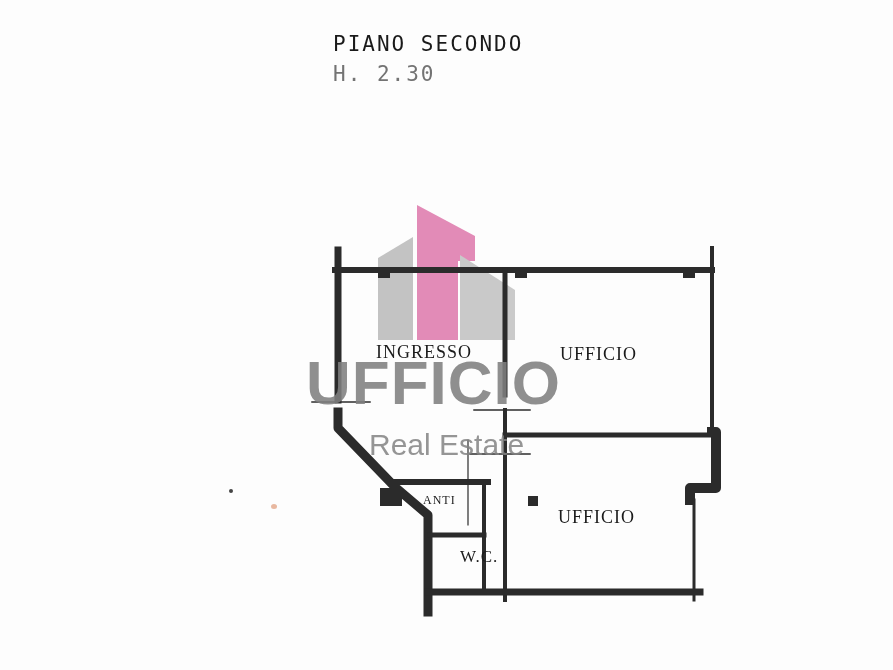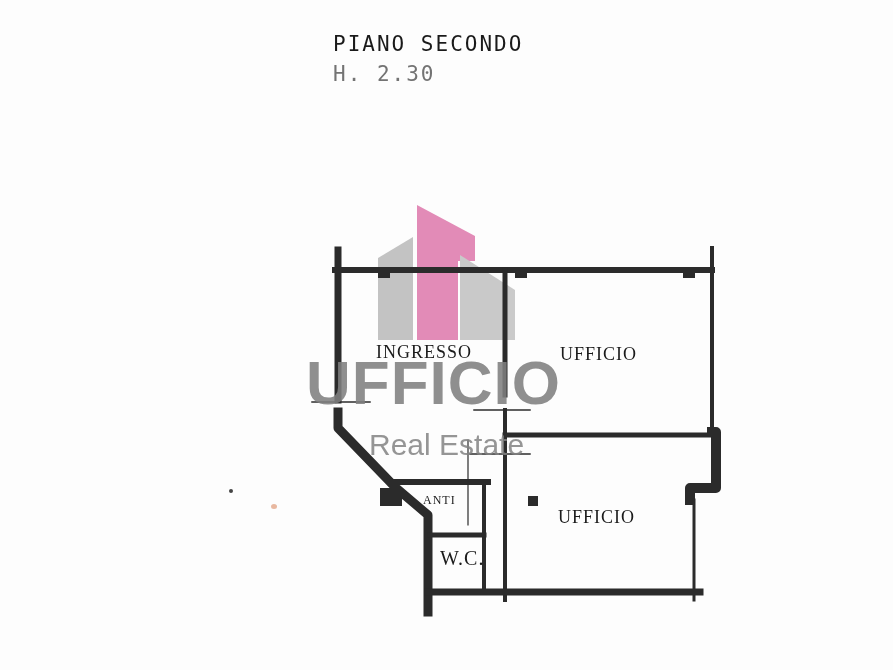--- a/index.html
+++ b/index.html
@@ -67,19 +67,19 @@
     <rect x="683" y="270" width="12" height="8"></rect>
     <rect x="380" y="488" width="22" height="18"></rect>
     <rect x="528" y="496" width="10" height="10"></rect>
   </g>
 </svg>
 
 <div class="room-label" style="left:376px;top:342px;">INGRESSO</div>
 <div class="room-label" style="left:560px;top:344px;">UFFICIO</div>
 <div class="room-label" style="left:558px;top:507px;">UFFICIO</div>
 <div class="room-label" style="left:423px;top:493px;font-size:12px;">ANTI</div>
-<div class="room-label" style="left:440px;top:547px;font-size:20px;">W.C.</div>
+<div class="room-label" style="left:460px;top:547px;font-size:17px;">W.C.</div>
 
 <div class="wm-name">UFFICIO</div>
 <div class="wm-sub">Real Estate</div>
 
 <div class="dot" style="left:229px;top:489px;width:4px;height:4px;background:#444;"></div>
 <div class="dot" style="left:271px;top:504px;width:6px;height:5px;background:#e8b8a0;"></div>
 
 </body></html>

